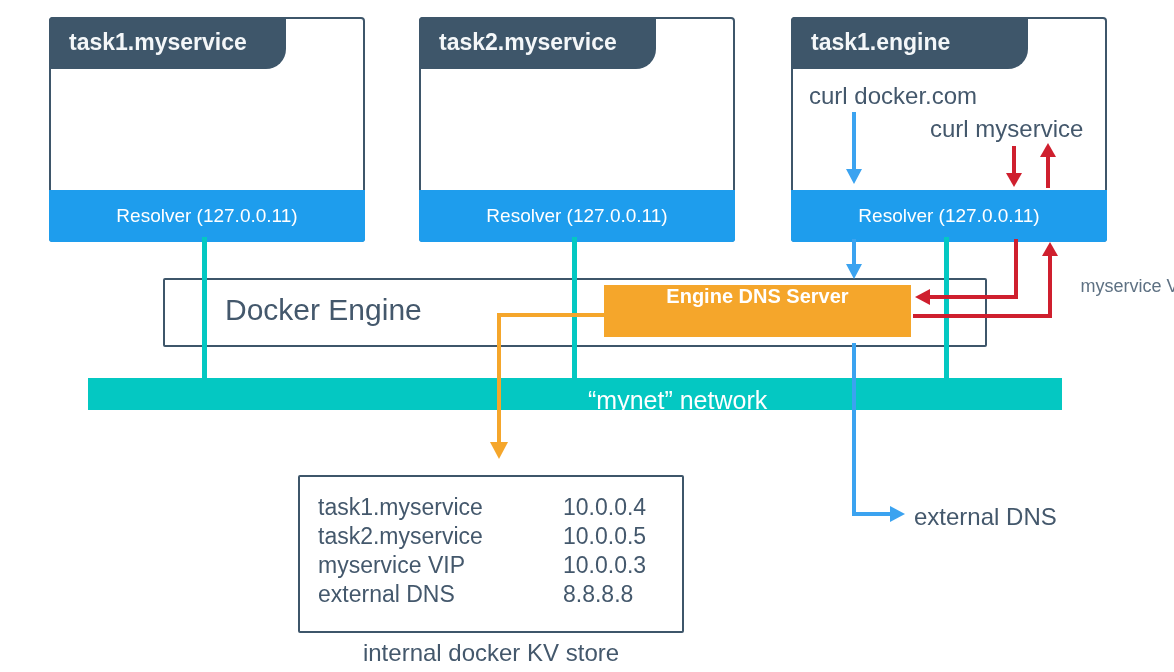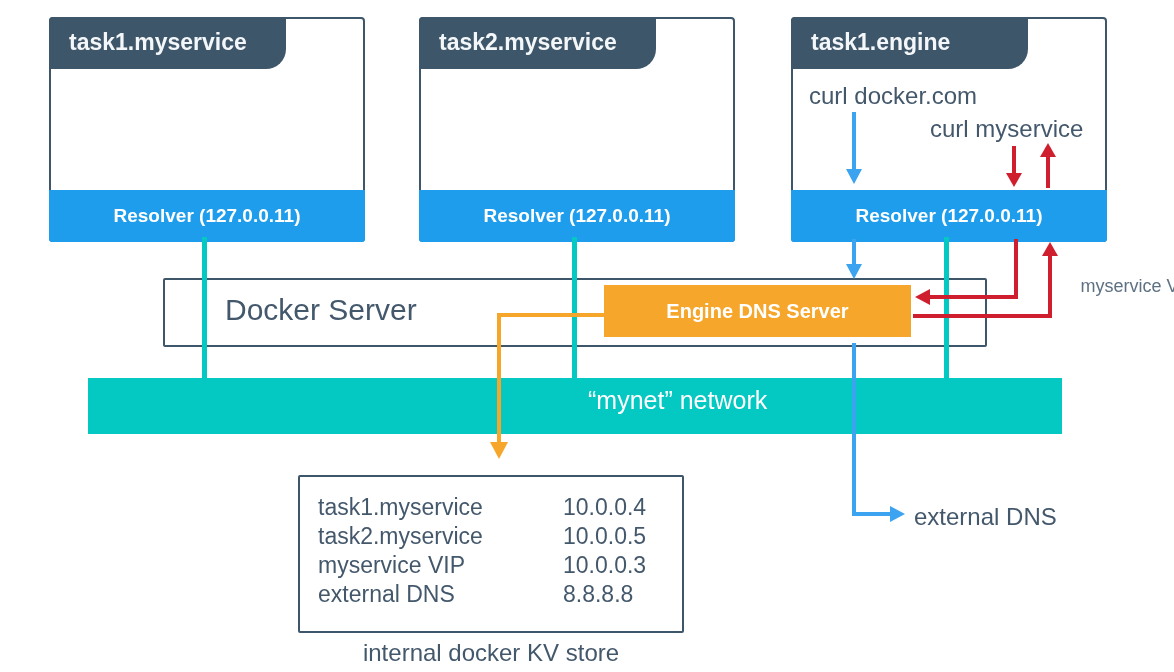--- a/index.html
+++ b/index.html
@@ -9,34 +9,34 @@
   
   .cbox{position:absolute;width:312px;height:221px;background:#fff;
         border:2px solid var(--slate,#3E566A);border-radius:4px;}
   .ctab{position:absolute;left:-2px;top:-2px;width:237px;height:52px;
         background:var(--slate,#3E566A);border-radius:4px 0 20px 0;}
   .ctitle{position:absolute;left:20px;top:0;line-height:50px;font-size:23px;font-weight:600;
           color:#F4F7F9;white-space:nowrap;}
   .resolver{position:absolute;left:-2px;right:-2px;bottom:-2px;height:52px;
             background:var(--blue,#1E9DED);border-radius:0 0 3px 3px;
             display:flex;align-items:center;justify-content:center;}
-  .resolver span{color:#fff;font-size:19px;font-weight:700;white-space:nowrap;}
+  .resolver span{color:#fff;font-size:19px;font-weight:400;white-space:nowrap;}
   .curl{position:absolute;font-size:24px;color:var(--slate_text,#4D5E6E);white-space:nowrap;}
 
   
   .engine{position:absolute;left:127px;top:278px;width:820px;height:65px;
           background:#fff;border:2px solid var(--slate,#3E566A);border-radius:2px;}
   .engine-label{position:absolute;left:60px;top:0;line-height:59px;font-size:30px;
                 color:var(--slate_text,#44586C);white-space:nowrap;}
   .dnsbox{position:absolute;left:568px;top:285px;width:307px;height:52px;
-          background:var(--orange,#F5A62B);display:flex;align-items:center;justify-content:center;}
+          background:var(--orange,#F5A62B);display:flex;justify-content:center;}
   .dnsbox span{color:#fff;font-size:20px;font-weight:600;white-space:nowrap;}
 
   
-  .mynet{position:absolute;left:52px;top:378px;width:974px;height:56px;
+  .mynet{position:absolute;left:52px;top:378px;width:974px;height:32px;
          background:var(--teal,#04C8C2);}
   .mynet span{position:absolute;left:500px;top:0;line-height:44px;color:#fff;font-size:25px;white-space:nowrap;}
 
   
   .seg{position:absolute;}
   .teal-v{width:5px;background:var(--teal,#04C8C2);}
   .blue{background:var(--blue_arrow,#3BA3F0);}
   .red{background:var(--red,#CF1F2E);}
   .orange-l{background:var(--orange,#F5A62B);}
   .tri{position:absolute;width:0;height:0;}
@@ -81,21 +81,21 @@
       <span class="ctitle">task1.engine</span>
     </div>
     <div class="curl" style="left:137px;top:96px;">curl myservice</div>
     <div class="curl" style="left:16px;top:63px;">curl docker.com</div>
     <div class="resolver">
       <span>Resolver (127.0.0.11)</span>
     </div>
   </div>
 
   <div class="engine">
-    <span class="engine-label">Docker Server</span>
+    <span class="engine-label">Docker Engine</span>
   </div>
 
   <div class="seg teal-v" style="left:166px;top:237px;height:141px;"></div>
   <div class="seg teal-v" style="left:536px;top:237px;height:141px;"></div>
   <div class="seg teal-v" style="left:908px;top:237px;height:141px;"></div>
 
   <div class="mynet">
     <span>“mynet” network</span>
   </div>
 

